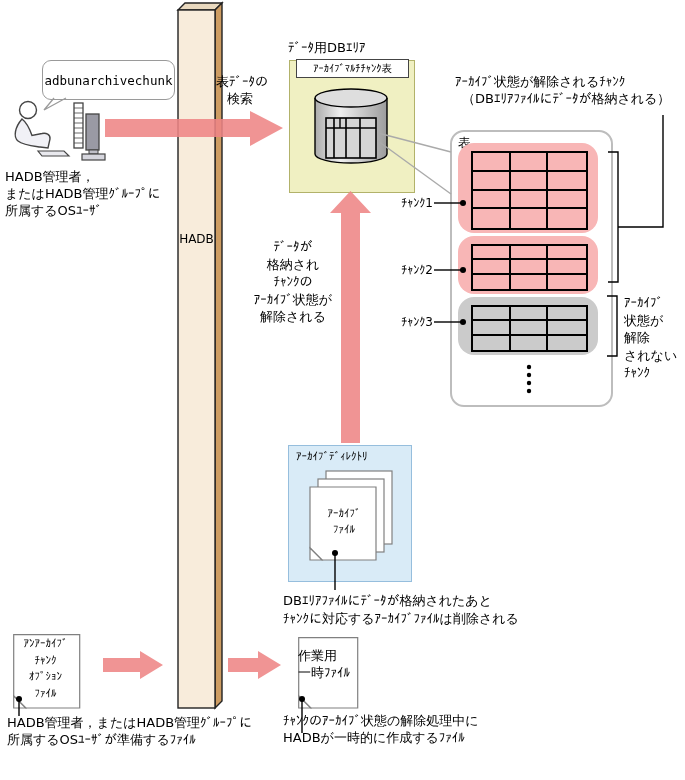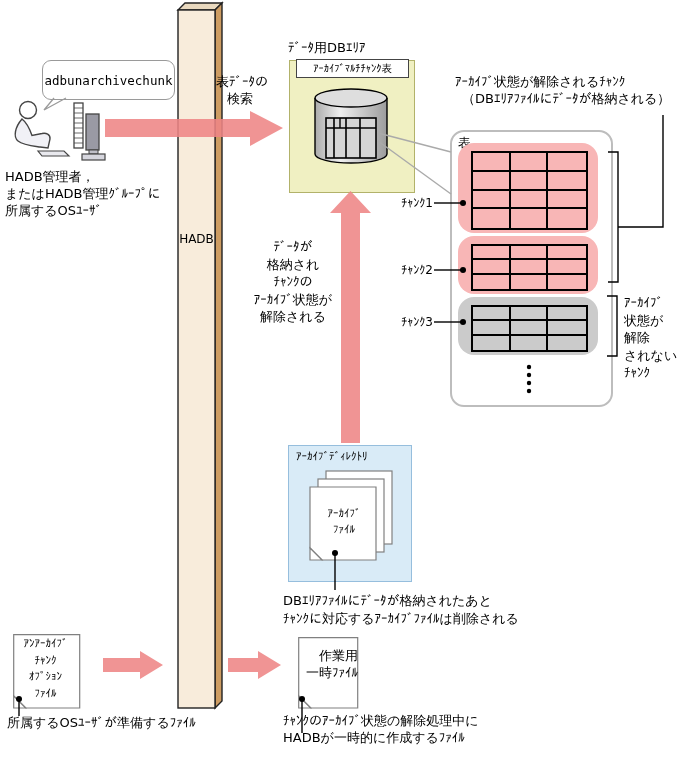--- a/index.html
+++ b/index.html
@@ -58,21 +58,21 @@
   #archive-dir{left:288px;top:445px;width:122px;height:135px;background:#d9ebf7;border:1px solid #96bedd;}
   #archive-dir-title{left:296px;top:449px;}
   #archive-file-label{left:310px;top:506px;width:68px;text-align:center;}
   #archive-note{left:283px;top:592px;line-height:18px;}
 
   
   #option-file-label{left:13px;top:636px;width:65px;text-align:center;line-height:16.5px;}
   #option-note{left:7px;top:714px;}
 
   
-  #temp-file-label{left:298px;top:647px;width:60px;text-align:right;}
+  #temp-file-label{left:298px;top:647px;width:60px;text-align:left;}
   #temp-note{left:283px;top:712px;}
 
   svg{display:block;}
   .overlay{position:absolute;left:0;top:0;pointer-events:none;}
 </style>
 </head>
 <body>
 
 <div id="stage">
 
@@ -236,20 +236,21 @@
     <path d="M0.7,0.7 L66.7,0.7 L66.7,74 L12.7,74 L0.7,62 Z" fill="#fff" stroke="#808080" stroke-width="1.2"></path>
     <polygon points="0.7,62 12.7,74 0.7,74" fill="#fff" stroke="#808080" stroke-width="1.2"></polygon>
   </svg>
   <div id="option-file-label" class="abs txt-sm">
     <div>ｱﾝｱｰｶｲﾌﾞ</div>
     <div>ﾁｬﾝｸ</div>
     <div>ｵﾌﾟｼｮﾝ</div>
     <div>ﾌｧｲﾙ</div>
   </div>
   <div id="option-note" class="abs txt">
+    <div>HADB管理者，またはHADB管理ｸﾞﾙｰﾌﾟに</div>
     <div>所属するOSﾕｰｻﾞが準備するﾌｧｲﾙ</div>
   </div>
 
   <svg class="abs" style="left:298px;top:637px;" width="61" height="72" viewBox="0 0 61 72">
     <path d="M0.7,0.7 L59.7,0.7 L59.7,71 L12.7,71 L0.7,59 Z" fill="#fff" stroke="#808080" stroke-width="1.2"></path>
     <polygon points="0.7,59 12.7,71 0.7,71" fill="#fff" stroke="#808080" stroke-width="1.2"></polygon>
   </svg>
   <div id="temp-file-label" class="abs txt">
     <div>作業用</div>
     <div>一時ﾌｧｲﾙ</div>

